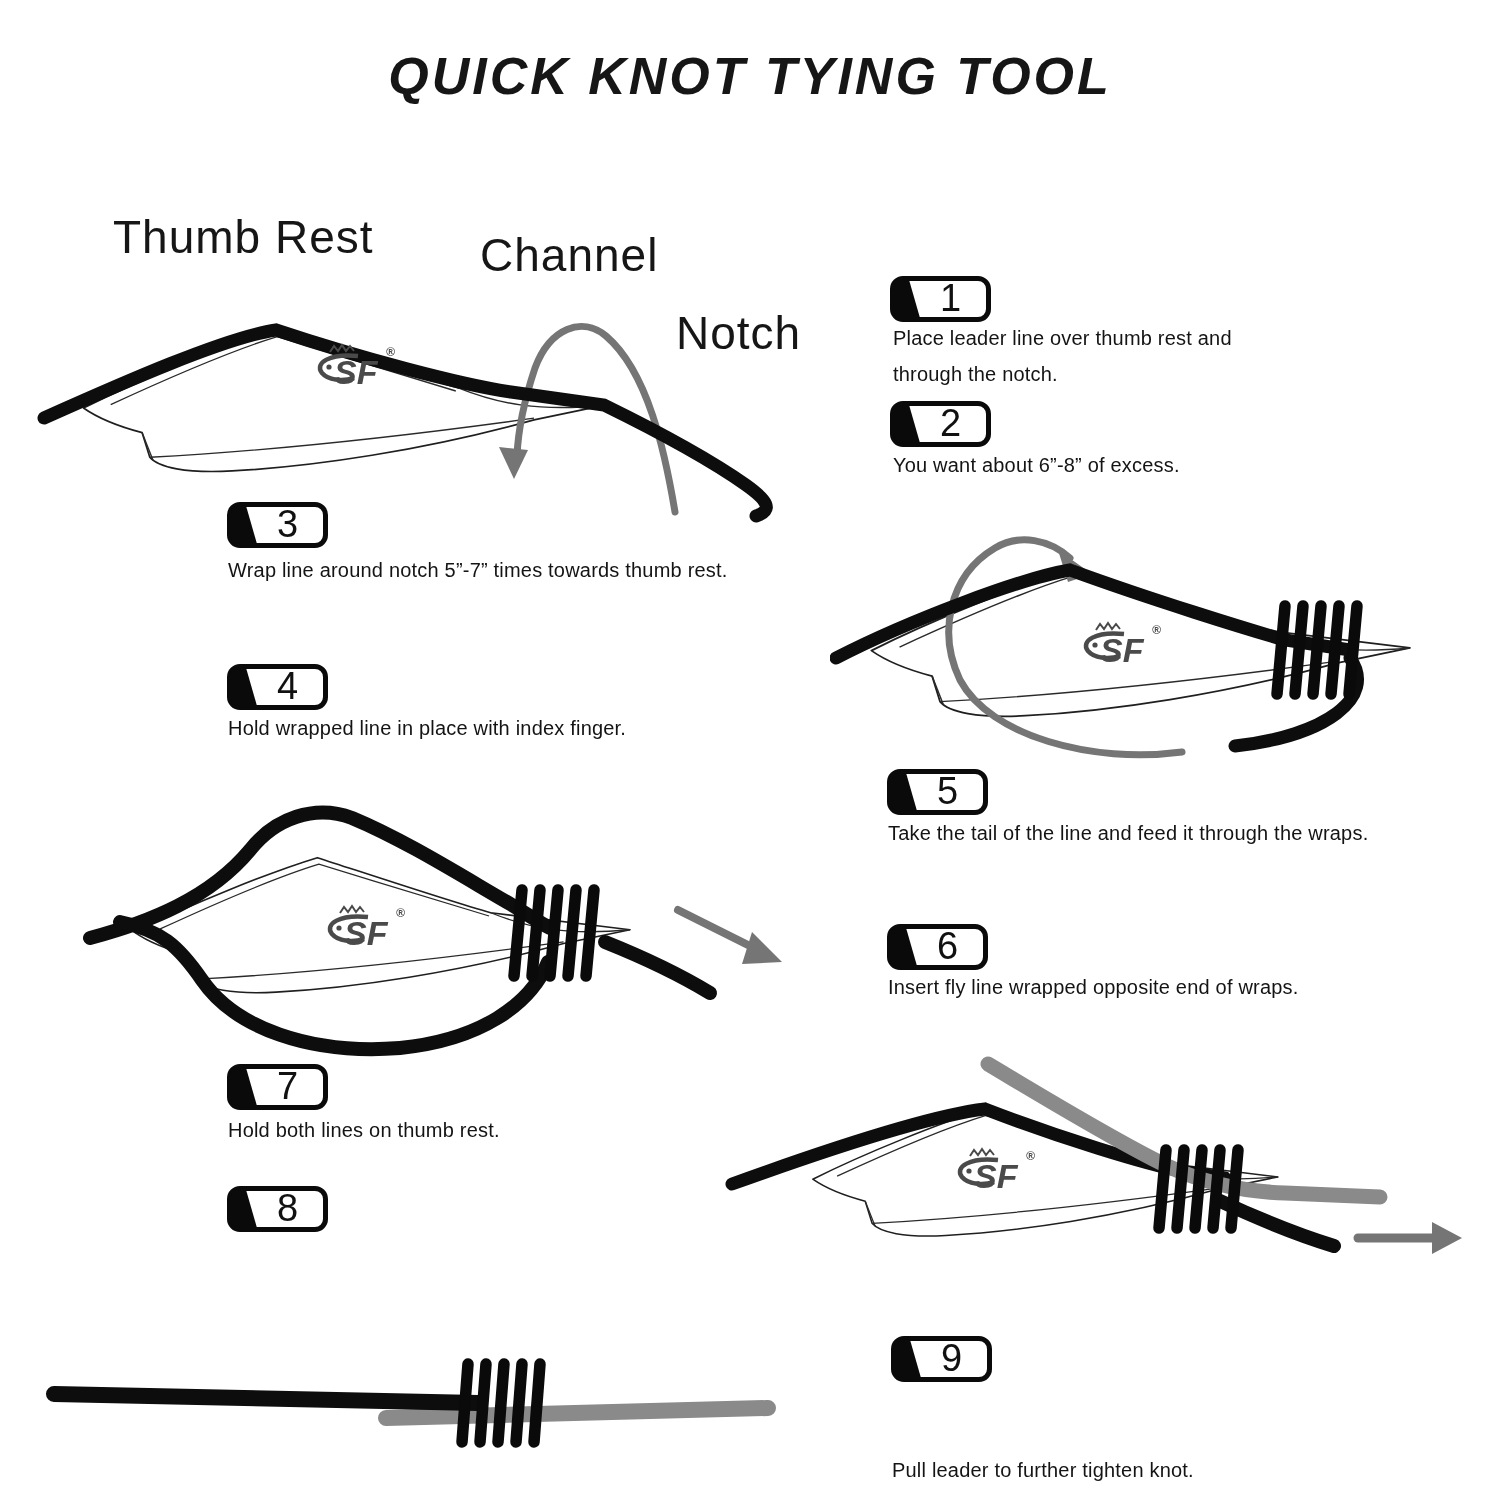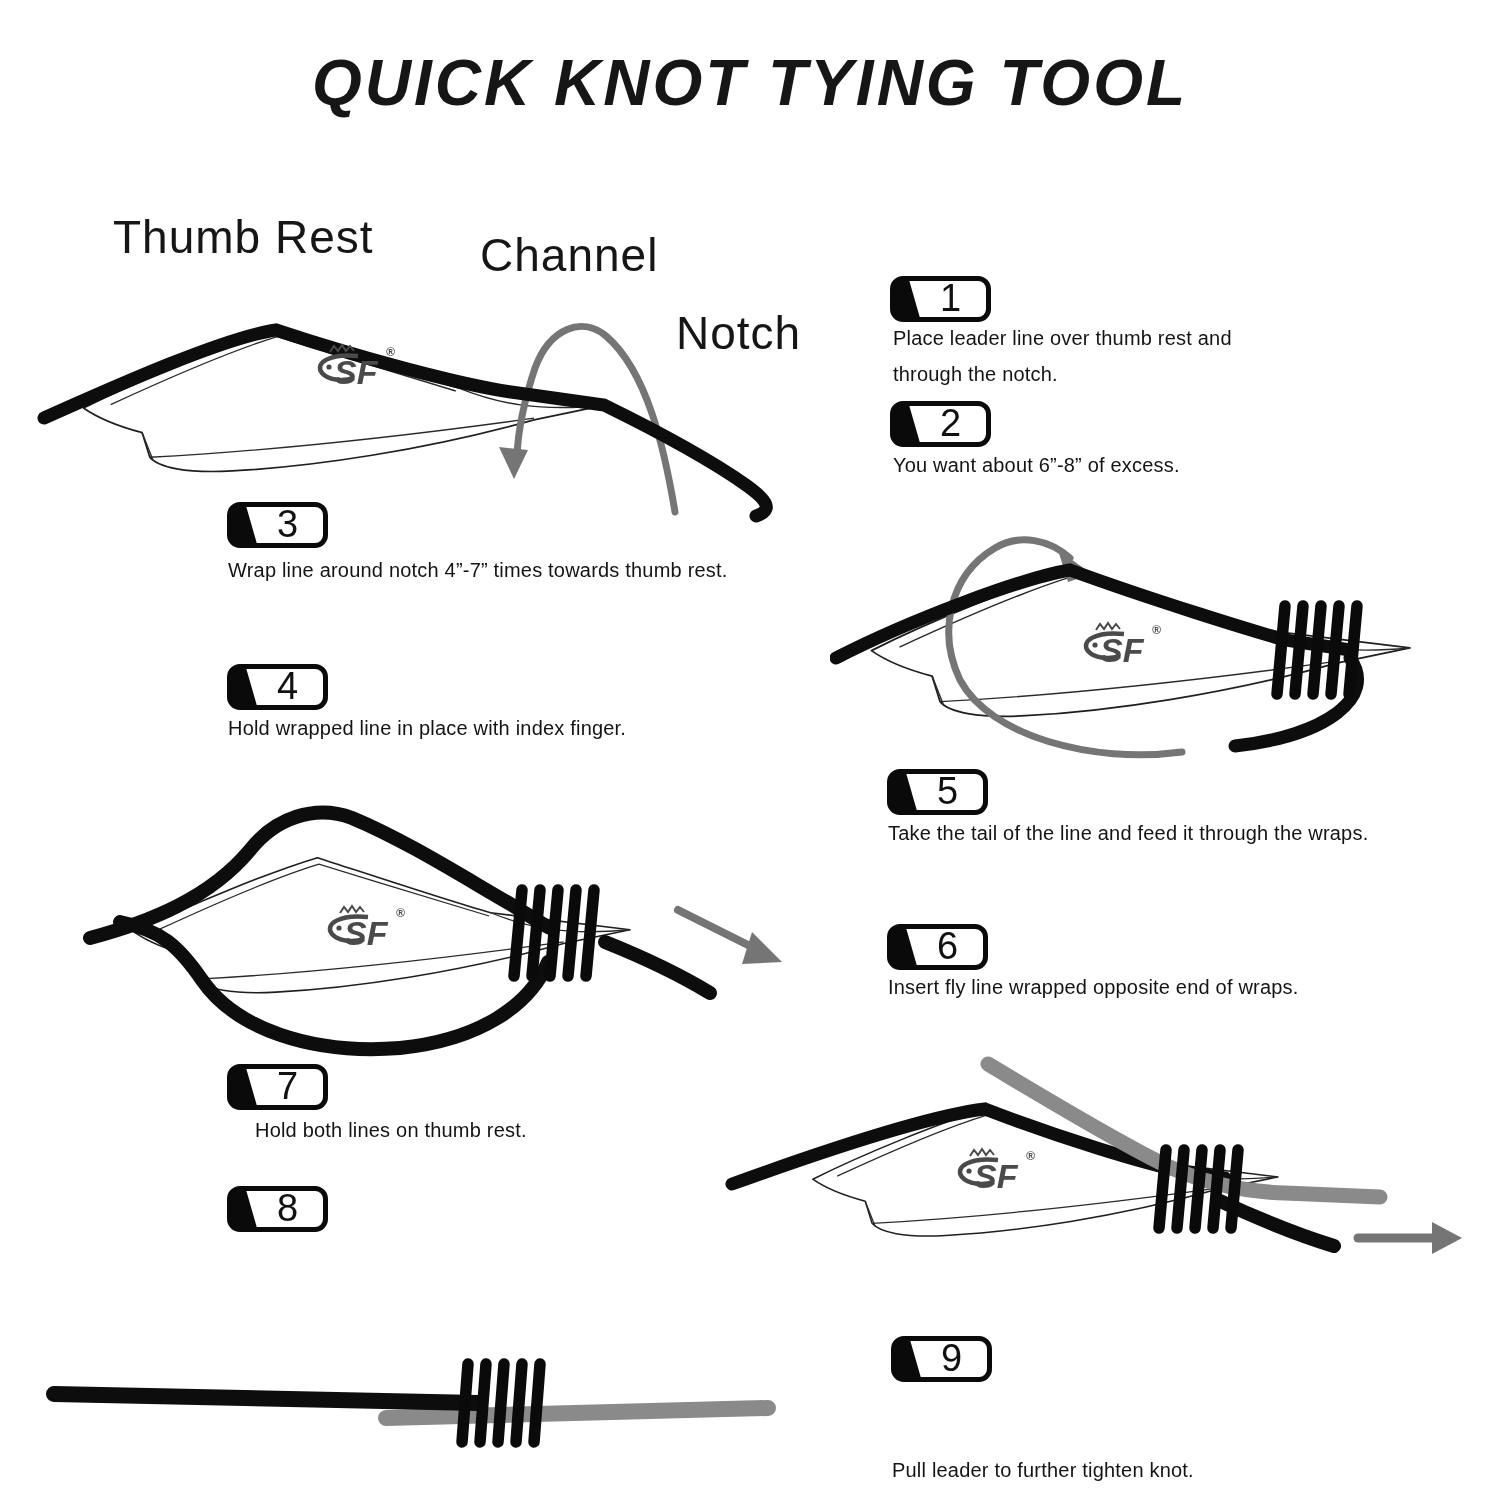--- a/index.html
+++ b/index.html
@@ -3,21 +3,21 @@
 <meta charset="utf-8">
 <style>
   html,body{margin:0;padding:0;background:#fff;}
   #canvas{
     position:relative;width:1500px;height:1500px;background:#ffffff;overflow:hidden;
     font-family:"Liberation Sans", sans-serif;color:#141414;
   }
   .abs{position:absolute;}
   .page-title{
     top:46px;left:0;width:100%;text-align:center;
-    font-size:64px;font-weight:700;font-style:italic;letter-spacing:3px;color:#161616;
+    font-size:52px;font-weight:700;font-style:italic;letter-spacing:3px;color:#161616;
     white-space:nowrap;
   }
   .part-label{font-size:46px;color:#161616;white-space:nowrap;letter-spacing:1px;}
   .badge{
     width:101px;height:46px;border:5px solid #0a0a0a;border-radius:13px;
     background:#fff;box-sizing:border-box;
   }
   .badge .tab{
     position:absolute;left:-1px;top:-1px;bottom:-1px;width:26px;background:#0a0a0a;
     border-radius:7px 0 0 7px;
@@ -174,21 +174,21 @@
   <div class="abs badge" style="left:890px;top:401px;">
     <span class="tab"></span>
     <span class="num">2</span>
   </div>
   <div class="abs step-text" style="left:893px;top:447px;width:520px;">You want about 6”-8” of excess.</div>
 
   <div class="abs badge" style="left:227px;top:502px;">
     <span class="tab"></span>
     <span class="num">3</span>
   </div>
-  <div class="abs step-text" style="left:228px;top:552px;width:500px;">Wrap line around notch 4”-7” times towards thumb rest.</div>
+  <div class="abs step-text" style="left:228px;top:552px;width:500px;">Wrap line around notch 5”-7” times towards thumb rest.</div>
 
   <div class="abs badge" style="left:227px;top:664px;">
     <span class="tab"></span>
     <span class="num">4</span>
   </div>
   <div class="abs step-text" style="left:228px;top:710px;width:450px;">Hold wrapped line in place with index finger.</div>
 
   <div class="abs badge" style="left:887px;top:769px;">
     <span class="tab"></span>
     <span class="num">5</span>
@@ -198,21 +198,21 @@
   <div class="abs badge" style="left:887px;top:924px;">
     <span class="tab"></span>
     <span class="num">6</span>
   </div>
   <div class="abs step-text" style="left:888px;top:969px;width:455px;">Insert fly line wrapped opposite end of wraps.</div>
 
   <div class="abs badge" style="left:227px;top:1064px;">
     <span class="tab"></span>
     <span class="num">7</span>
   </div>
-  <div class="abs step-text" style="left:228px;top:1112px;width:520px;margin-left:27px;">Hold both lines on thumb rest.</div>
+  <div class="abs step-text" style="left:228px;top:1112px;width:520px;">Hold both lines on thumb rest.</div>
 
   <div class="abs badge" style="left:227px;top:1186px;">
     <span class="tab"></span>
     <span class="num">8</span>
   </div>
 
   <div class="abs badge" style="left:891px;top:1336px;">
     <span class="tab"></span>
     <span class="num">9</span>
   </div>

